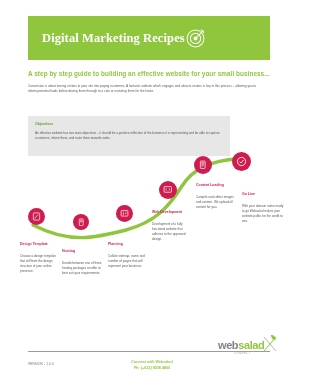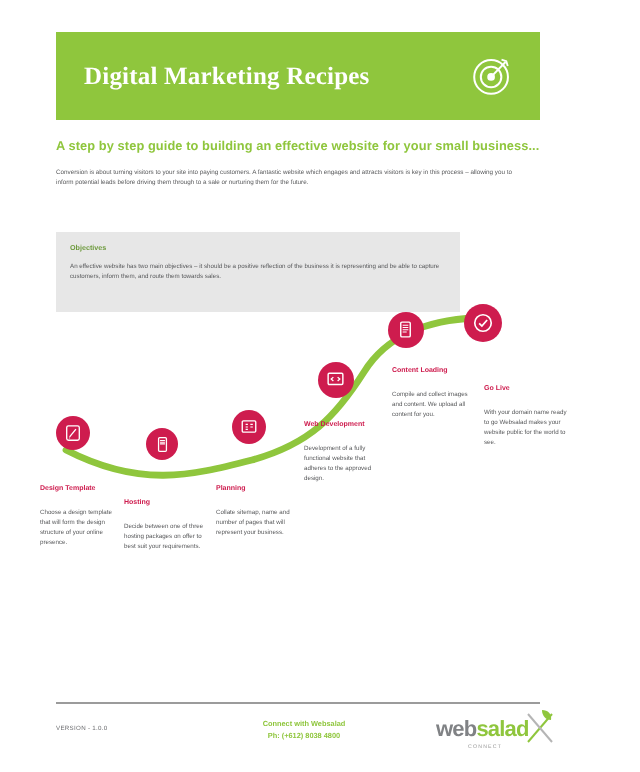--- a/index.html
+++ b/index.html
@@ -14,21 +14,21 @@
     position:absolute;inset:0;
     background:#ffffff;
     padding:0;
   }
   
   .header-band{
     position:absolute;left:28px;top:16px;
     width:242px;height:44px;
     background:#8FC63D;
     display:flex;align-items:center;
-    justify-content:space-between;
+    justify-content:flex-start;
     padding:0 13px 0 14px;
     box-sizing:border-box;
   }
   .header-title{
     color:#ffffff;
     font-family:"Liberation Serif",serif;
     font-weight:bold;
     font-size:12.5px;
     letter-spacing:.1px;
     white-space:nowrap;
@@ -102,21 +102,21 @@
     position:absolute;left:28px;top:362px;
     color:#6D6E71;font-size:3.1px;letter-spacing:.15px;
   }
   .footer-center{
     position:absolute;left:106px;top:359px;width:92px;
     text-align:center;
     color:#8FC63D;font-size:3.7px;font-weight:bold;
     line-height:6.4px;
   }
   .footer-logo{
-    position:absolute;right:22px;top:356px;
+    position:absolute;right:22px;top:336px;
     width:58px;height:22px;
   }
   .logo-word{
     font-family:"Liberation Sans",sans-serif;
     font-weight:bold;
     font-size:11px;
     letter-spacing:-.4px;
   }
   .logo-tag{
     font-size:2.6px;color:#9B9B9B;letter-spacing:.6px;

